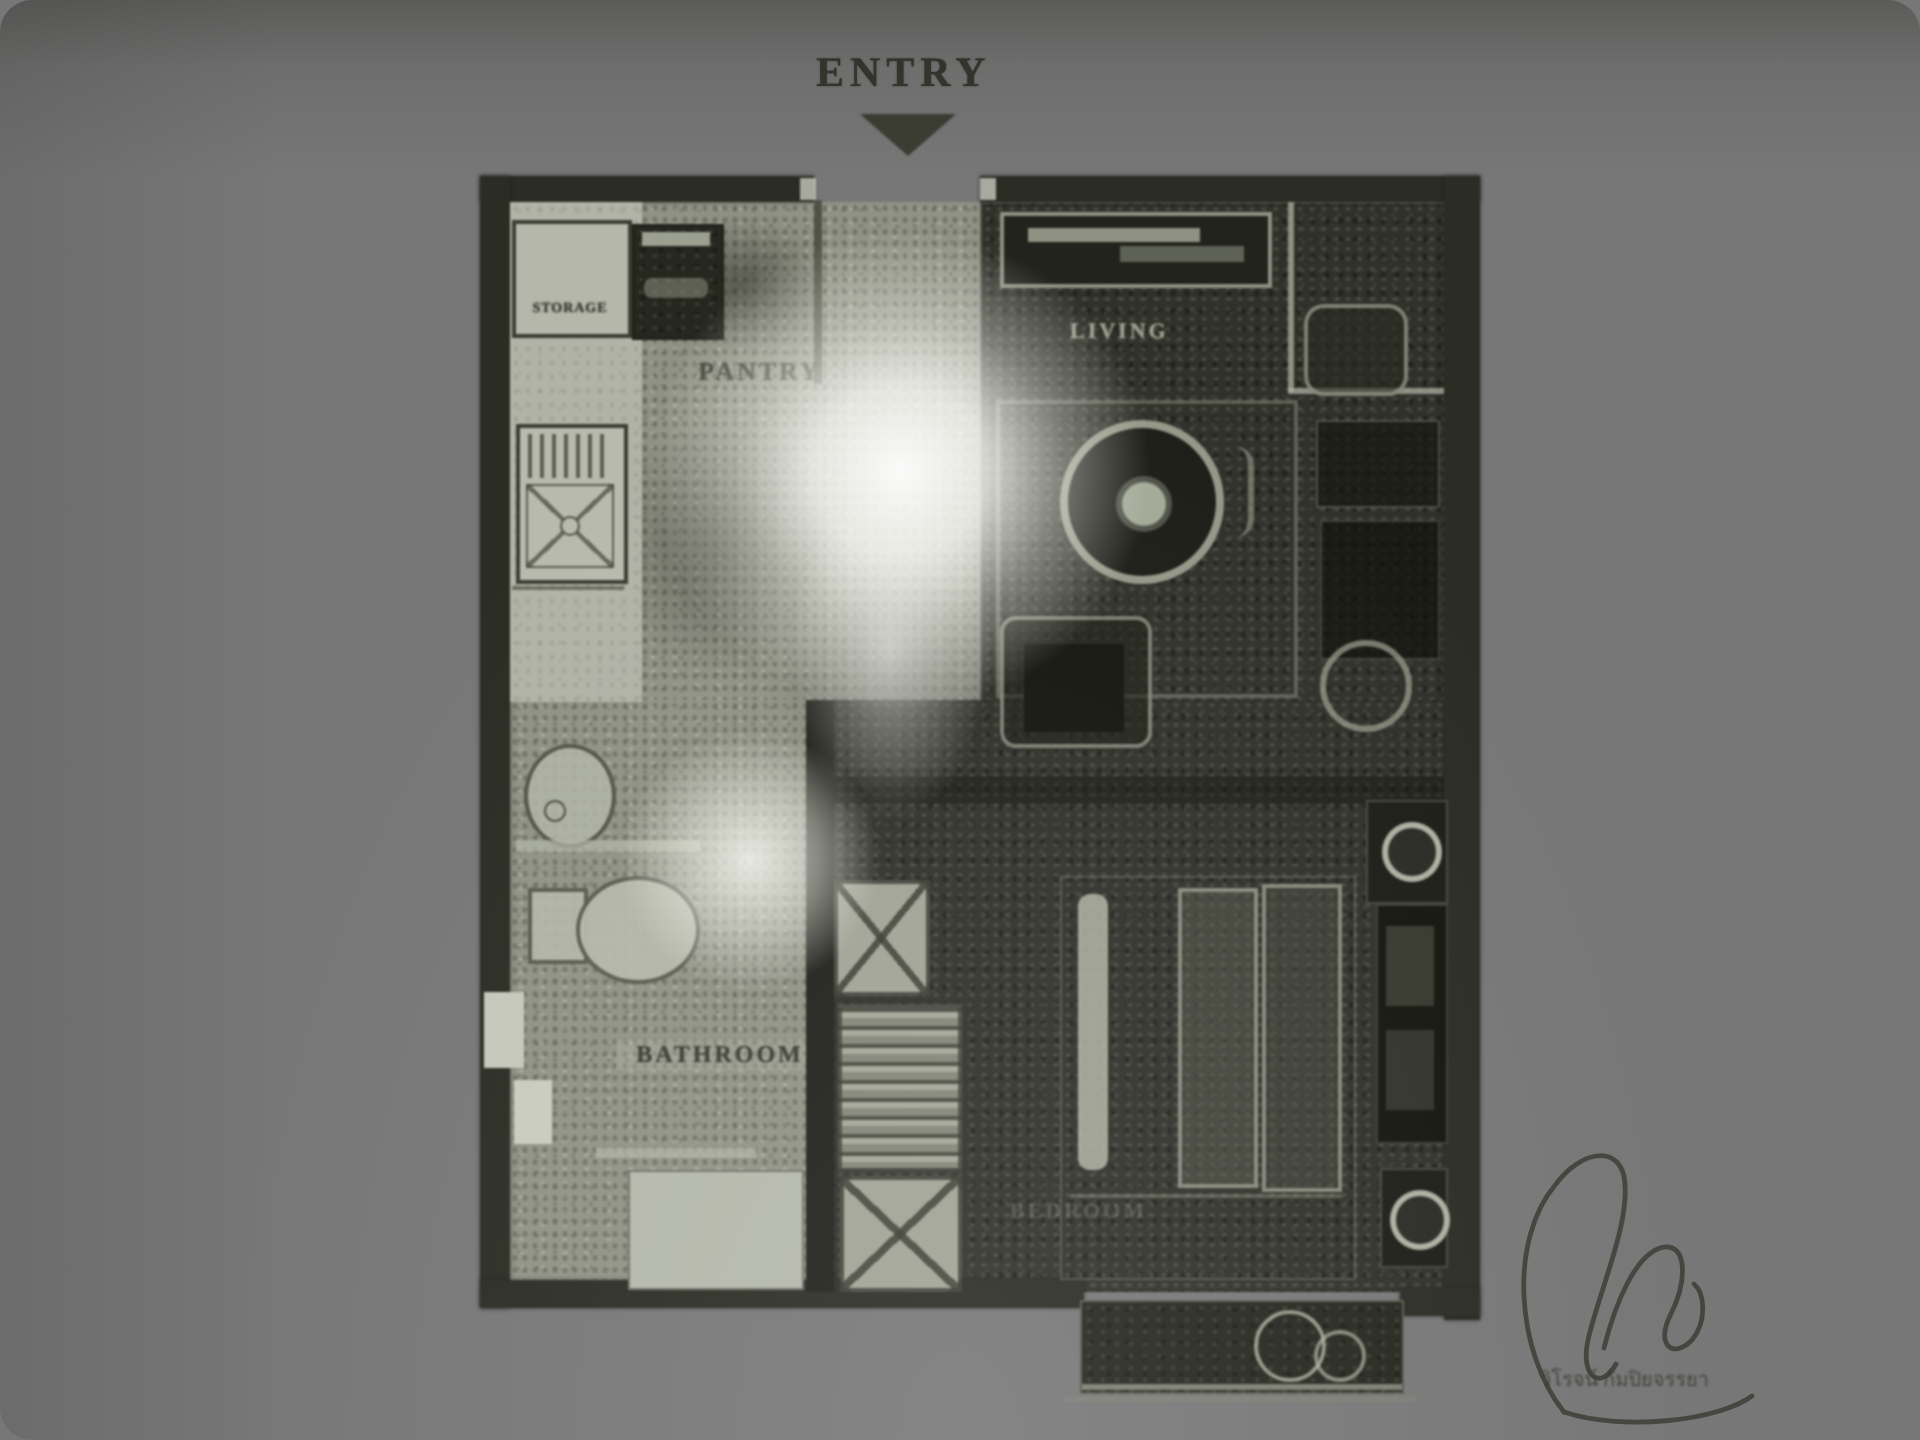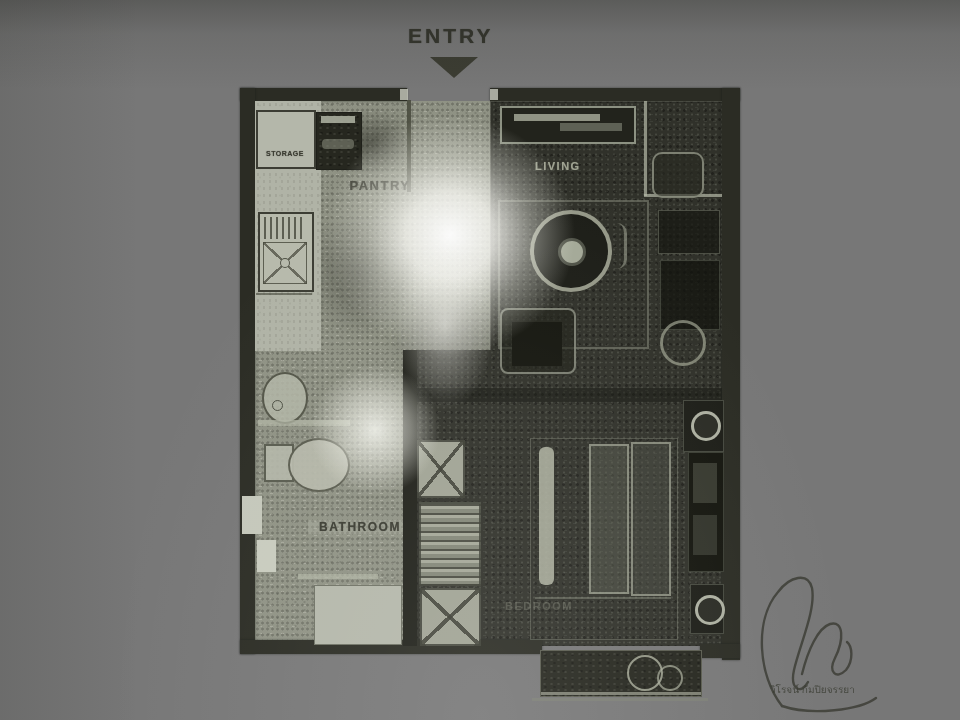--- a/index.html
+++ b/index.html
@@ -1,18 +1,18 @@
 <!DOCTYPE html>
 <html style="--paper: #a9ac9f; --ink-dark: #2b2c24; --plan-mid: #8f9284; --plan-light: #b0b3a6; --label-light: #a8ac9a; --label-dark: #3b3c32;"><head>
 <meta charset="utf-8">
 <style>
   html,body{margin:0;padding:0;background:#777;}
   #photo{position:relative;width:960px;height:720px;overflow:hidden;
     background:linear-gradient(180deg,#83867c 0px,#979a8f 38px,#a4a79b 95px,#aaad a1 380px,#aaada1 380px,#b1b4a8 600px,#b5b8ac 720px);
-    font-family:Liberation Sans, sans-serif;}
+    font-family:Liberation Serif, serif;border-radius:16px;}
   .abs{position:absolute;}
   
   .tx-dark{background-color:#30312a;background-image:
     radial-gradient(rgba(186,190,174,.16) 1px,transparent 1.5px),
     radial-gradient(rgba(140,144,130,.13) 1px,transparent 1.3px),
     radial-gradient(rgba(0,0,0,.30) 1px,transparent 1.5px);
     background-size:6px 5px,9px 7px,7px 9px;background-position:0 0,3px 2px,1px 4px;}
   .tx-dark2{background-color:#26271f;background-image:
     radial-gradient(rgba(170,174,158,.14) 1px,transparent 1.4px),
     radial-gradient(rgba(0,0,0,.3) 1px,transparent 1.4px);

